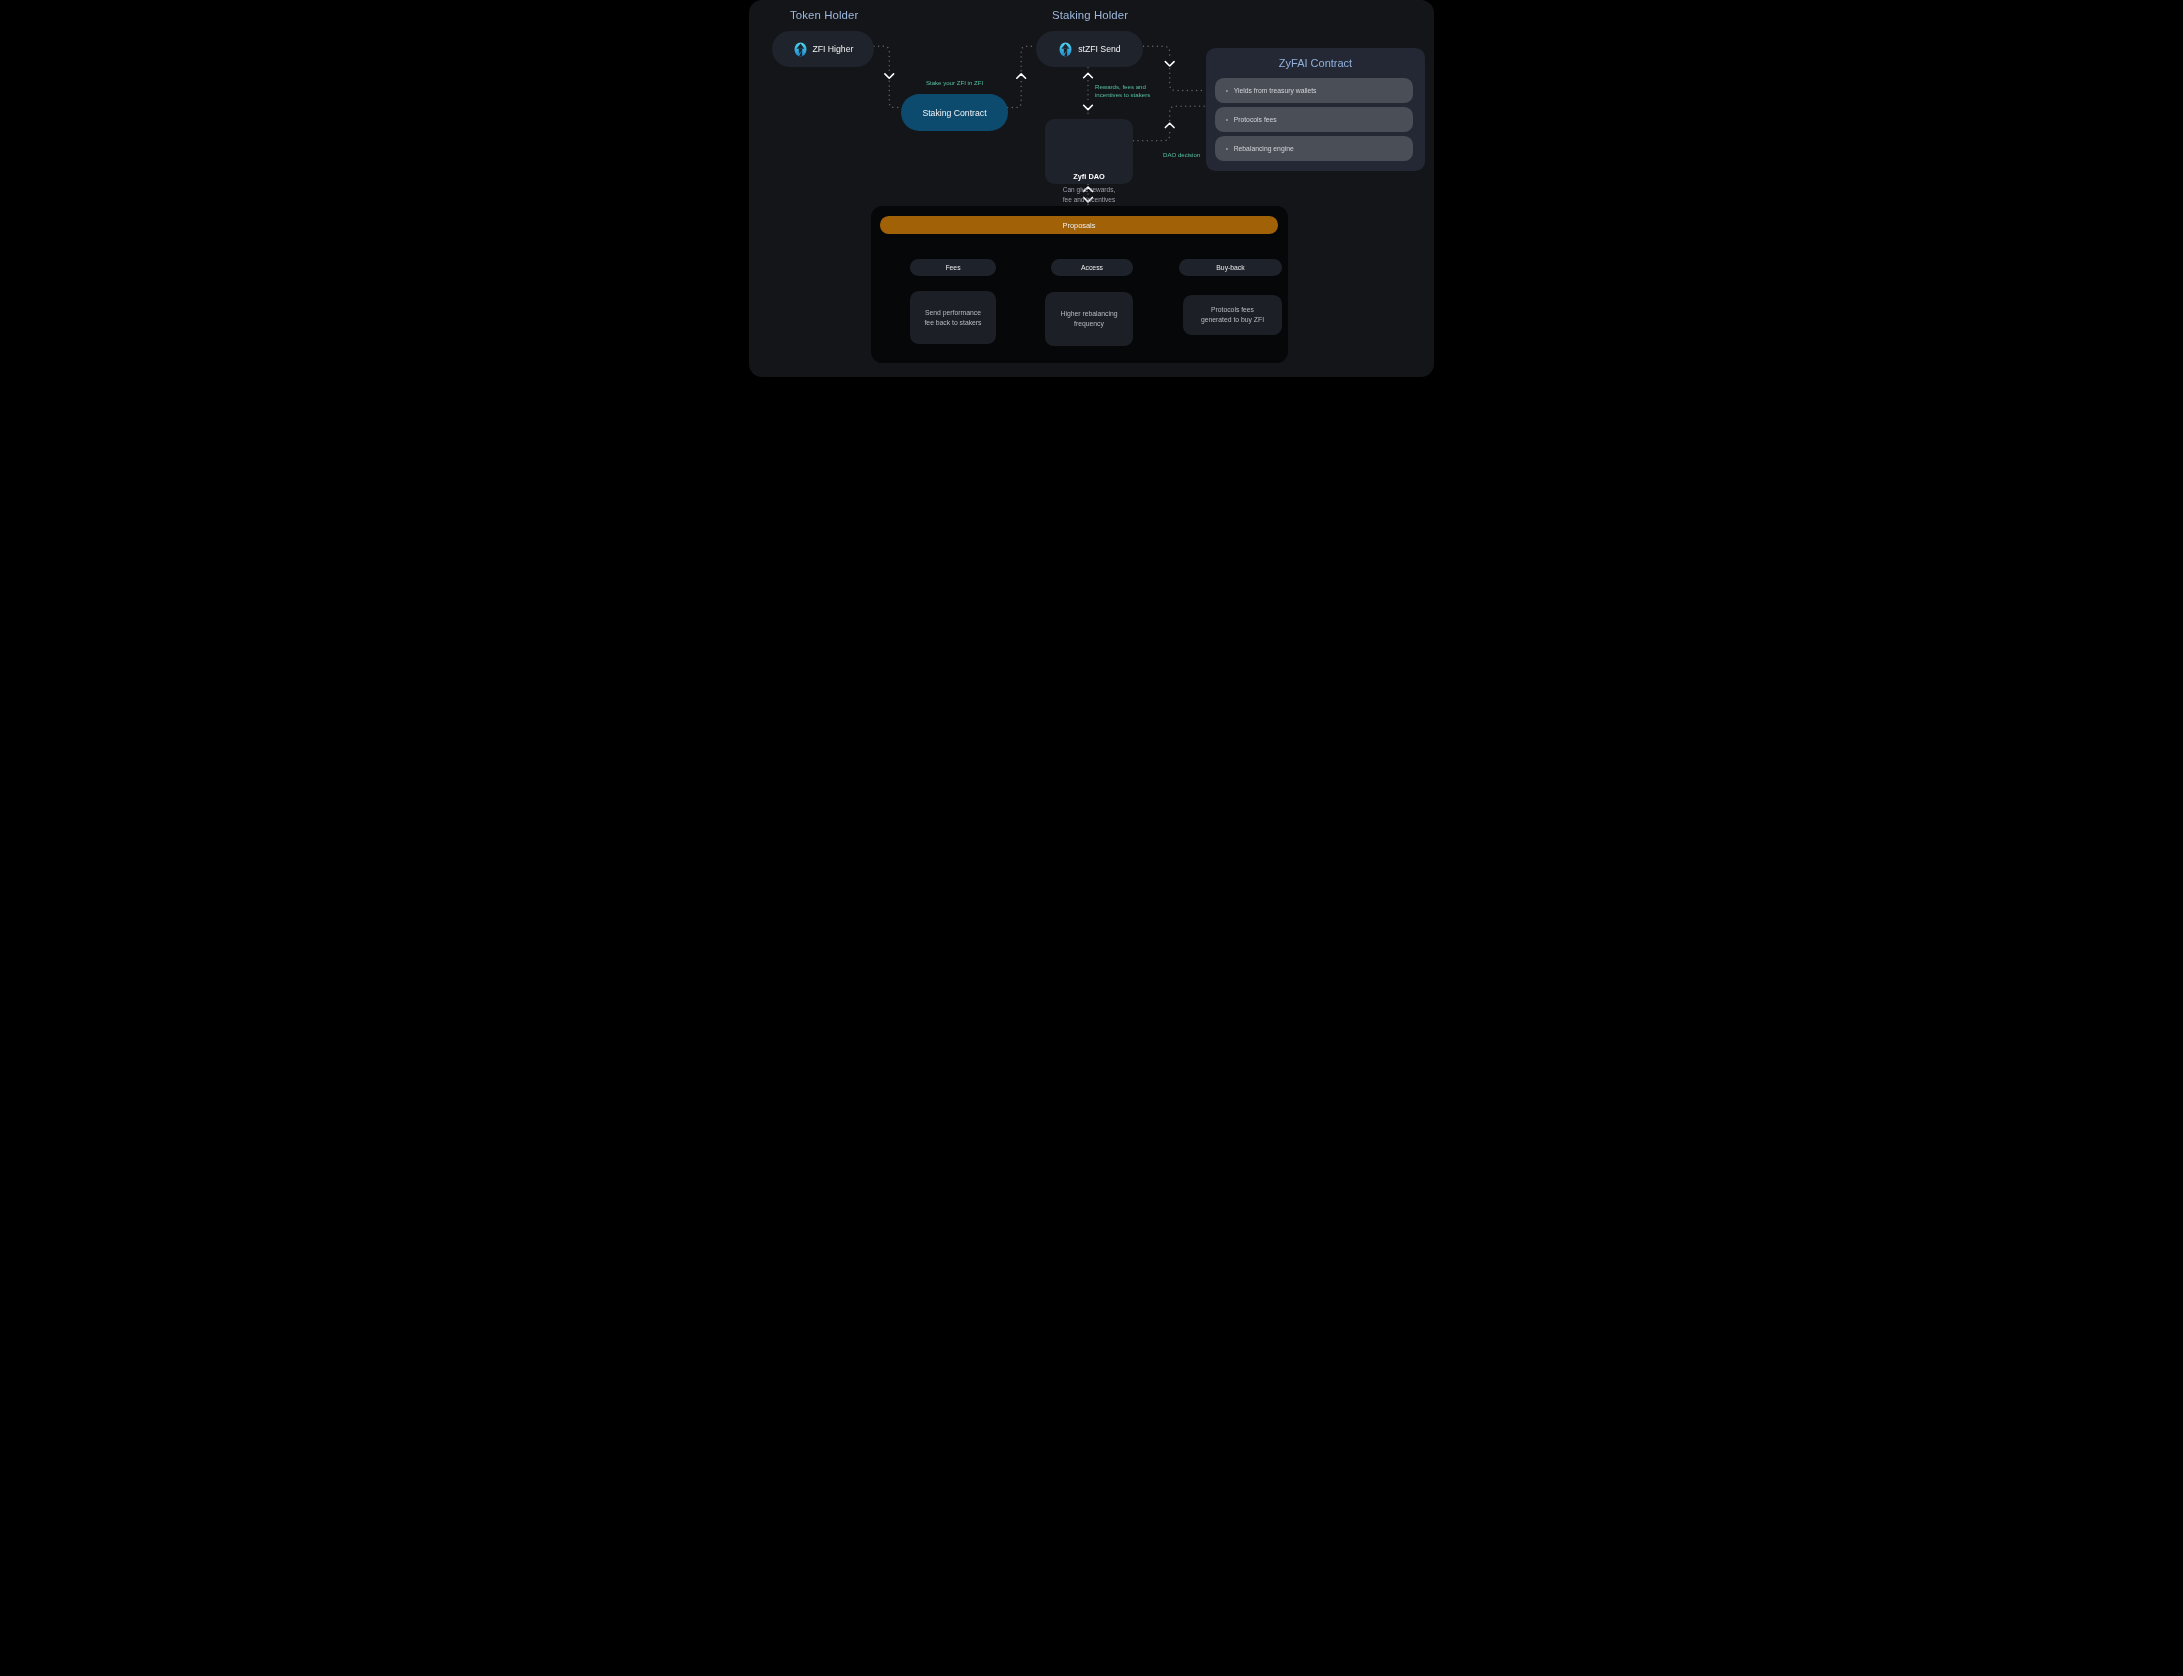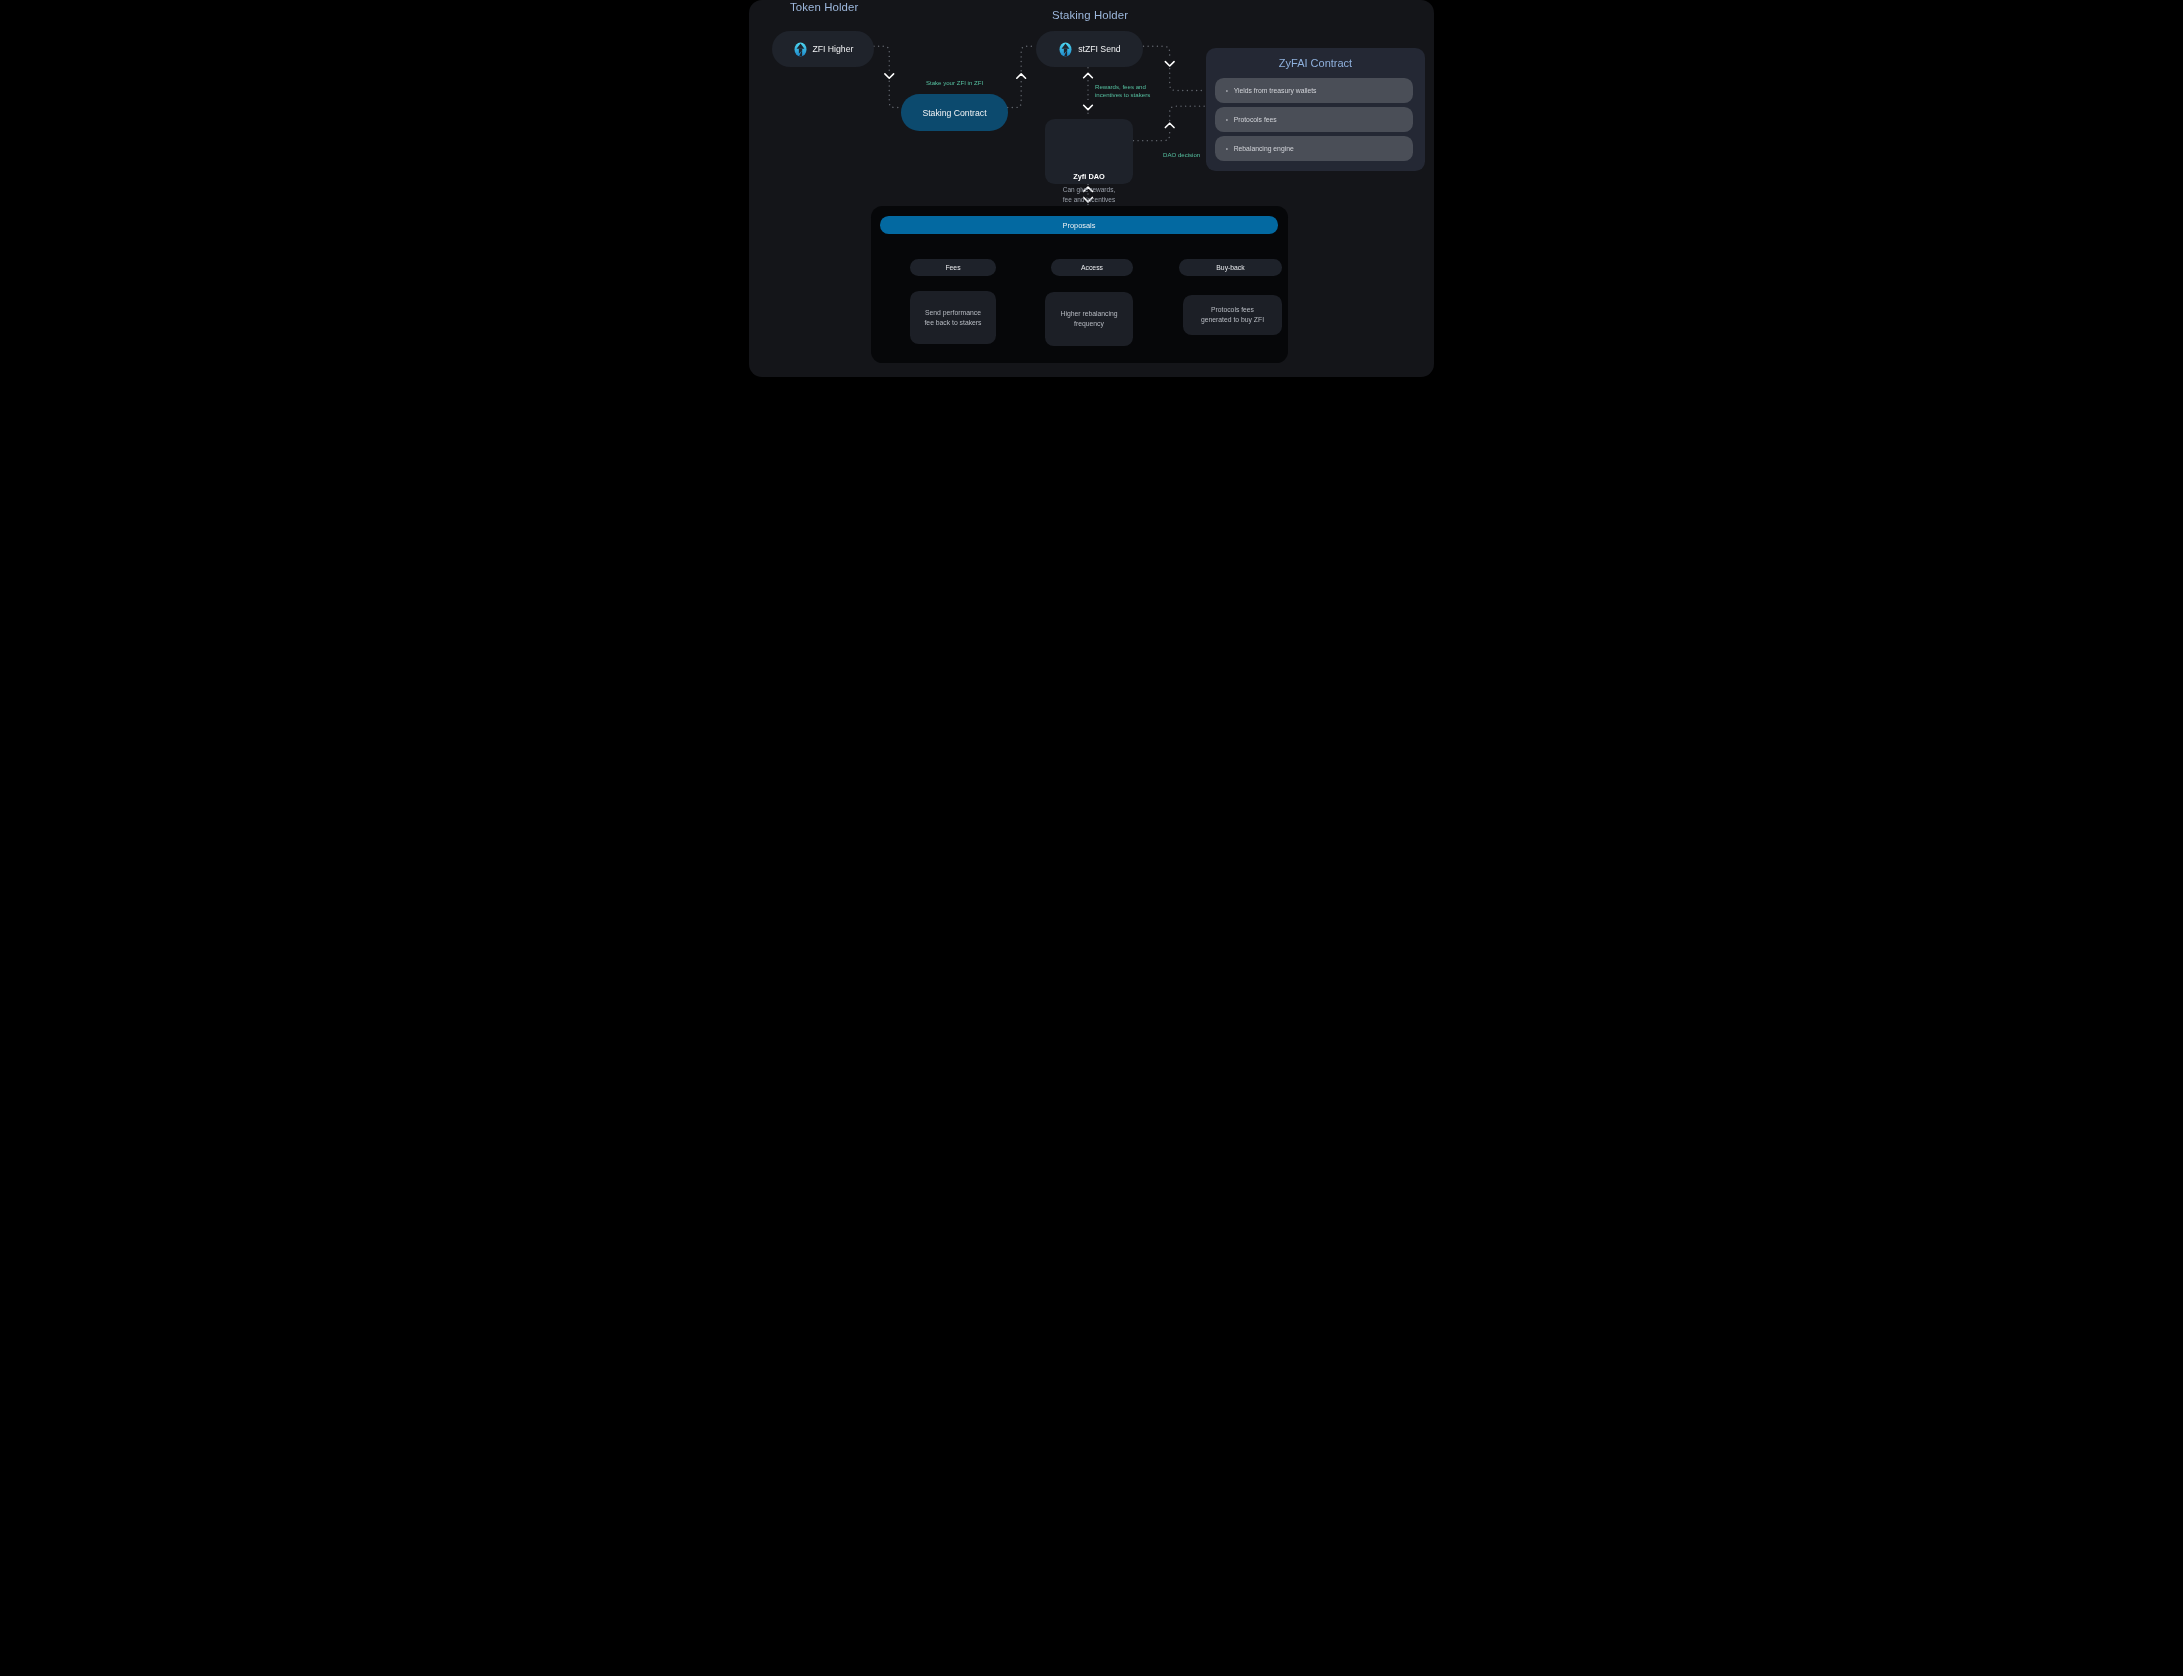--- a/index.html
+++ b/index.html
@@ -29,21 +29,21 @@
     font-size:11px;font-weight:500;color:#8fb1dd;
   }
   .product-row{
     position:absolute;left:9.2px;width:198px;height:25px;border-radius:8.7px;background:#4a4e57;
     display:flex;align-items:center;box-sizing:border-box;padding-left:10.5px;
   }
   .product-bullet{color:#9ea1a8;font-size:6.5px;margin-right:5.7px;}
   .product-row-text{color:#d2d4d9;font-size:6.8px;}
   .proposals-container{background:#060709;border-radius:11.4px;}
   .proposals-bar{
-    background:#0369a1;border-radius:8.7px;display:flex;align-items:center;justify-content:center;
+    background:#a16207;border-radius:8.7px;display:flex;align-items:center;justify-content:center;
     color:#eef0f2;font-size:7.4px;
   }
   .option-pill{
     background:#1e222a;border-radius:8.3px;display:flex;align-items:center;justify-content:center;
     color:#e9ebee;font-size:6.8px;
   }
   .desc-box{
     background:#1c1f26;border-radius:8.7px;display:flex;align-items:center;justify-content:center;
     text-align:center;color:#b7bbc2;font-size:6.8px;line-height:10px;
   }
@@ -89,21 +89,21 @@
     <path class="dotted" d="M776 537 V558"></path>
     <path class="dotted" d="M466 560 H1100"></path>
     <path class="dotted" d="M466 560 V591"></path>
     <path class="dotted" d="M778 560 V591"></path>
     <path class="dotted" d="M1100 560 V591"></path>
     <path class="dotted" d="M466 634 V663"></path>
     <path class="dotted" d="M778 634 V666"></path>
     <path class="dotted" d="M1100 634 V672"></path>
   </svg>
 
-  <div class="abs section-heading" style="left:41px;top:1px;">Token Holder</div>
+  <div class="abs section-heading" style="left:41px;top:9px;">Token Holder</div>
   <div class="abs section-heading" style="left:303px;top:8.7px;">Staking Holder</div>
 
   <div class="abs node-pill" style="left:23px;top:31px;width:102px;height:36px;">
     <svg class="logo" viewBox="0 0 100 100">
       <defs>
         <linearGradient id="zg1" x1="0" y1="0" x2="0" y2="1">
           <stop offset="0" stop-color="#4fd9f2"></stop>
             <stop offset="1" stop-color="#1d87c9"></stop>
         </linearGradient>
       </defs>

